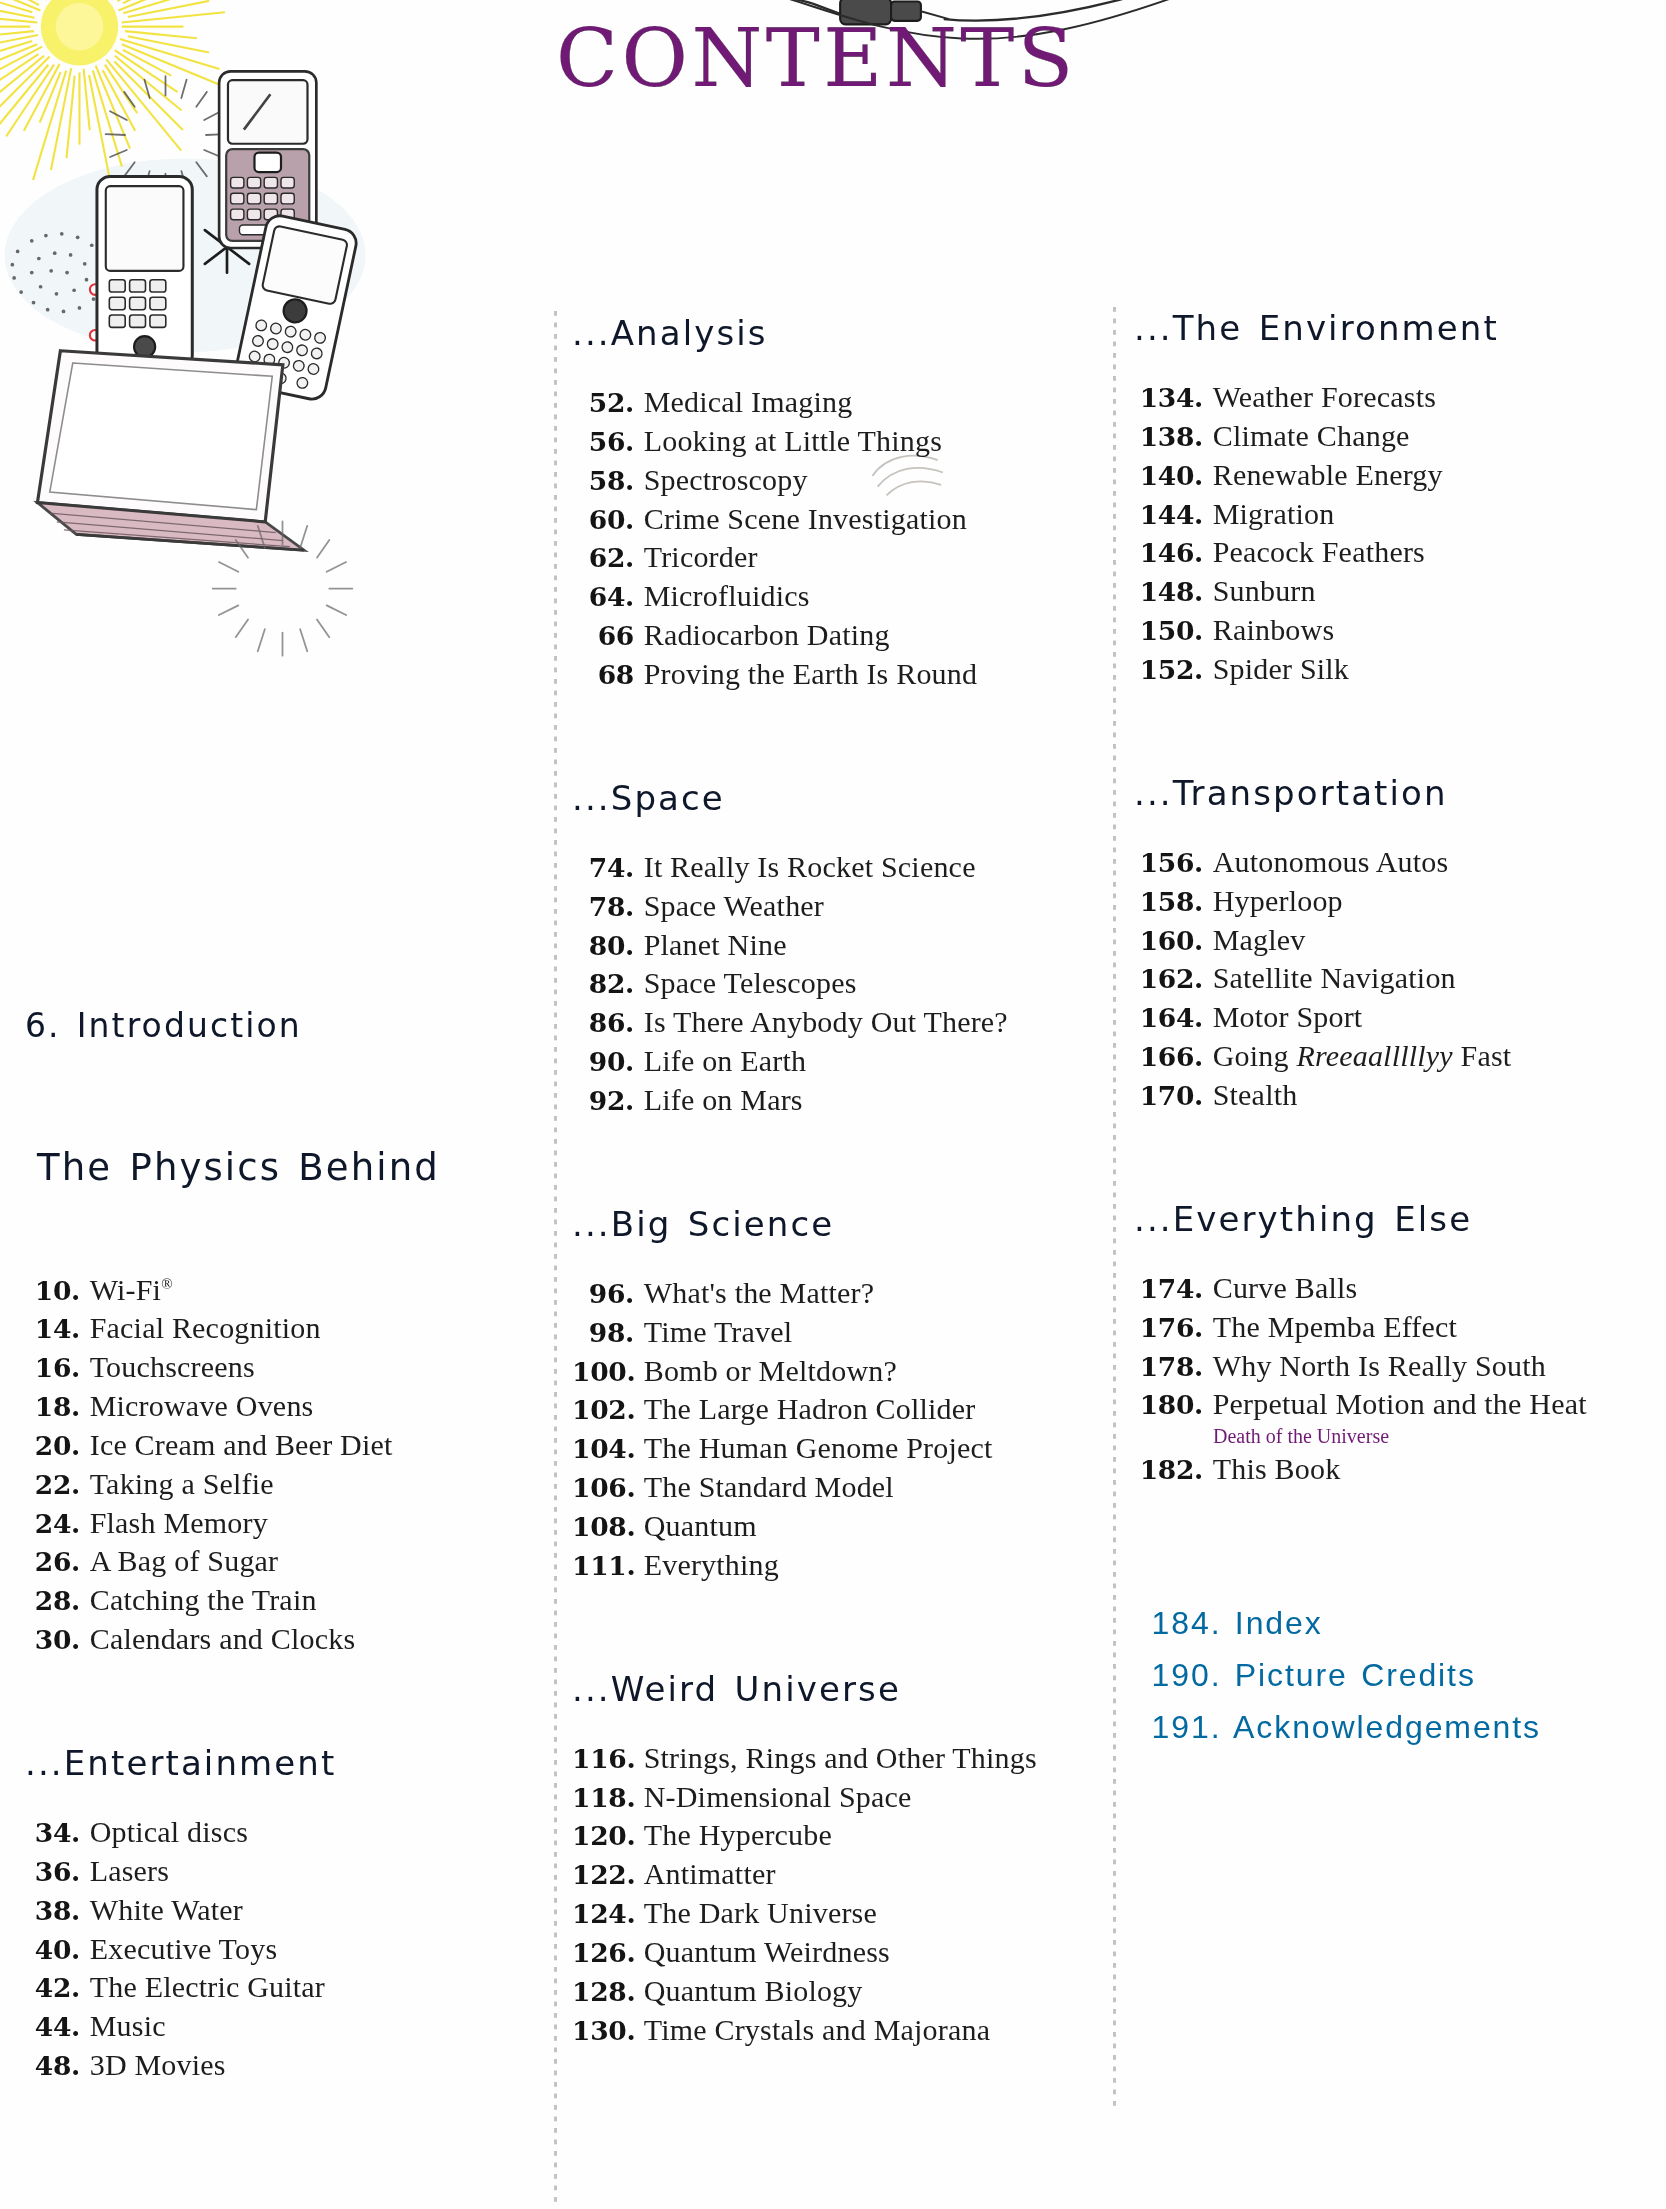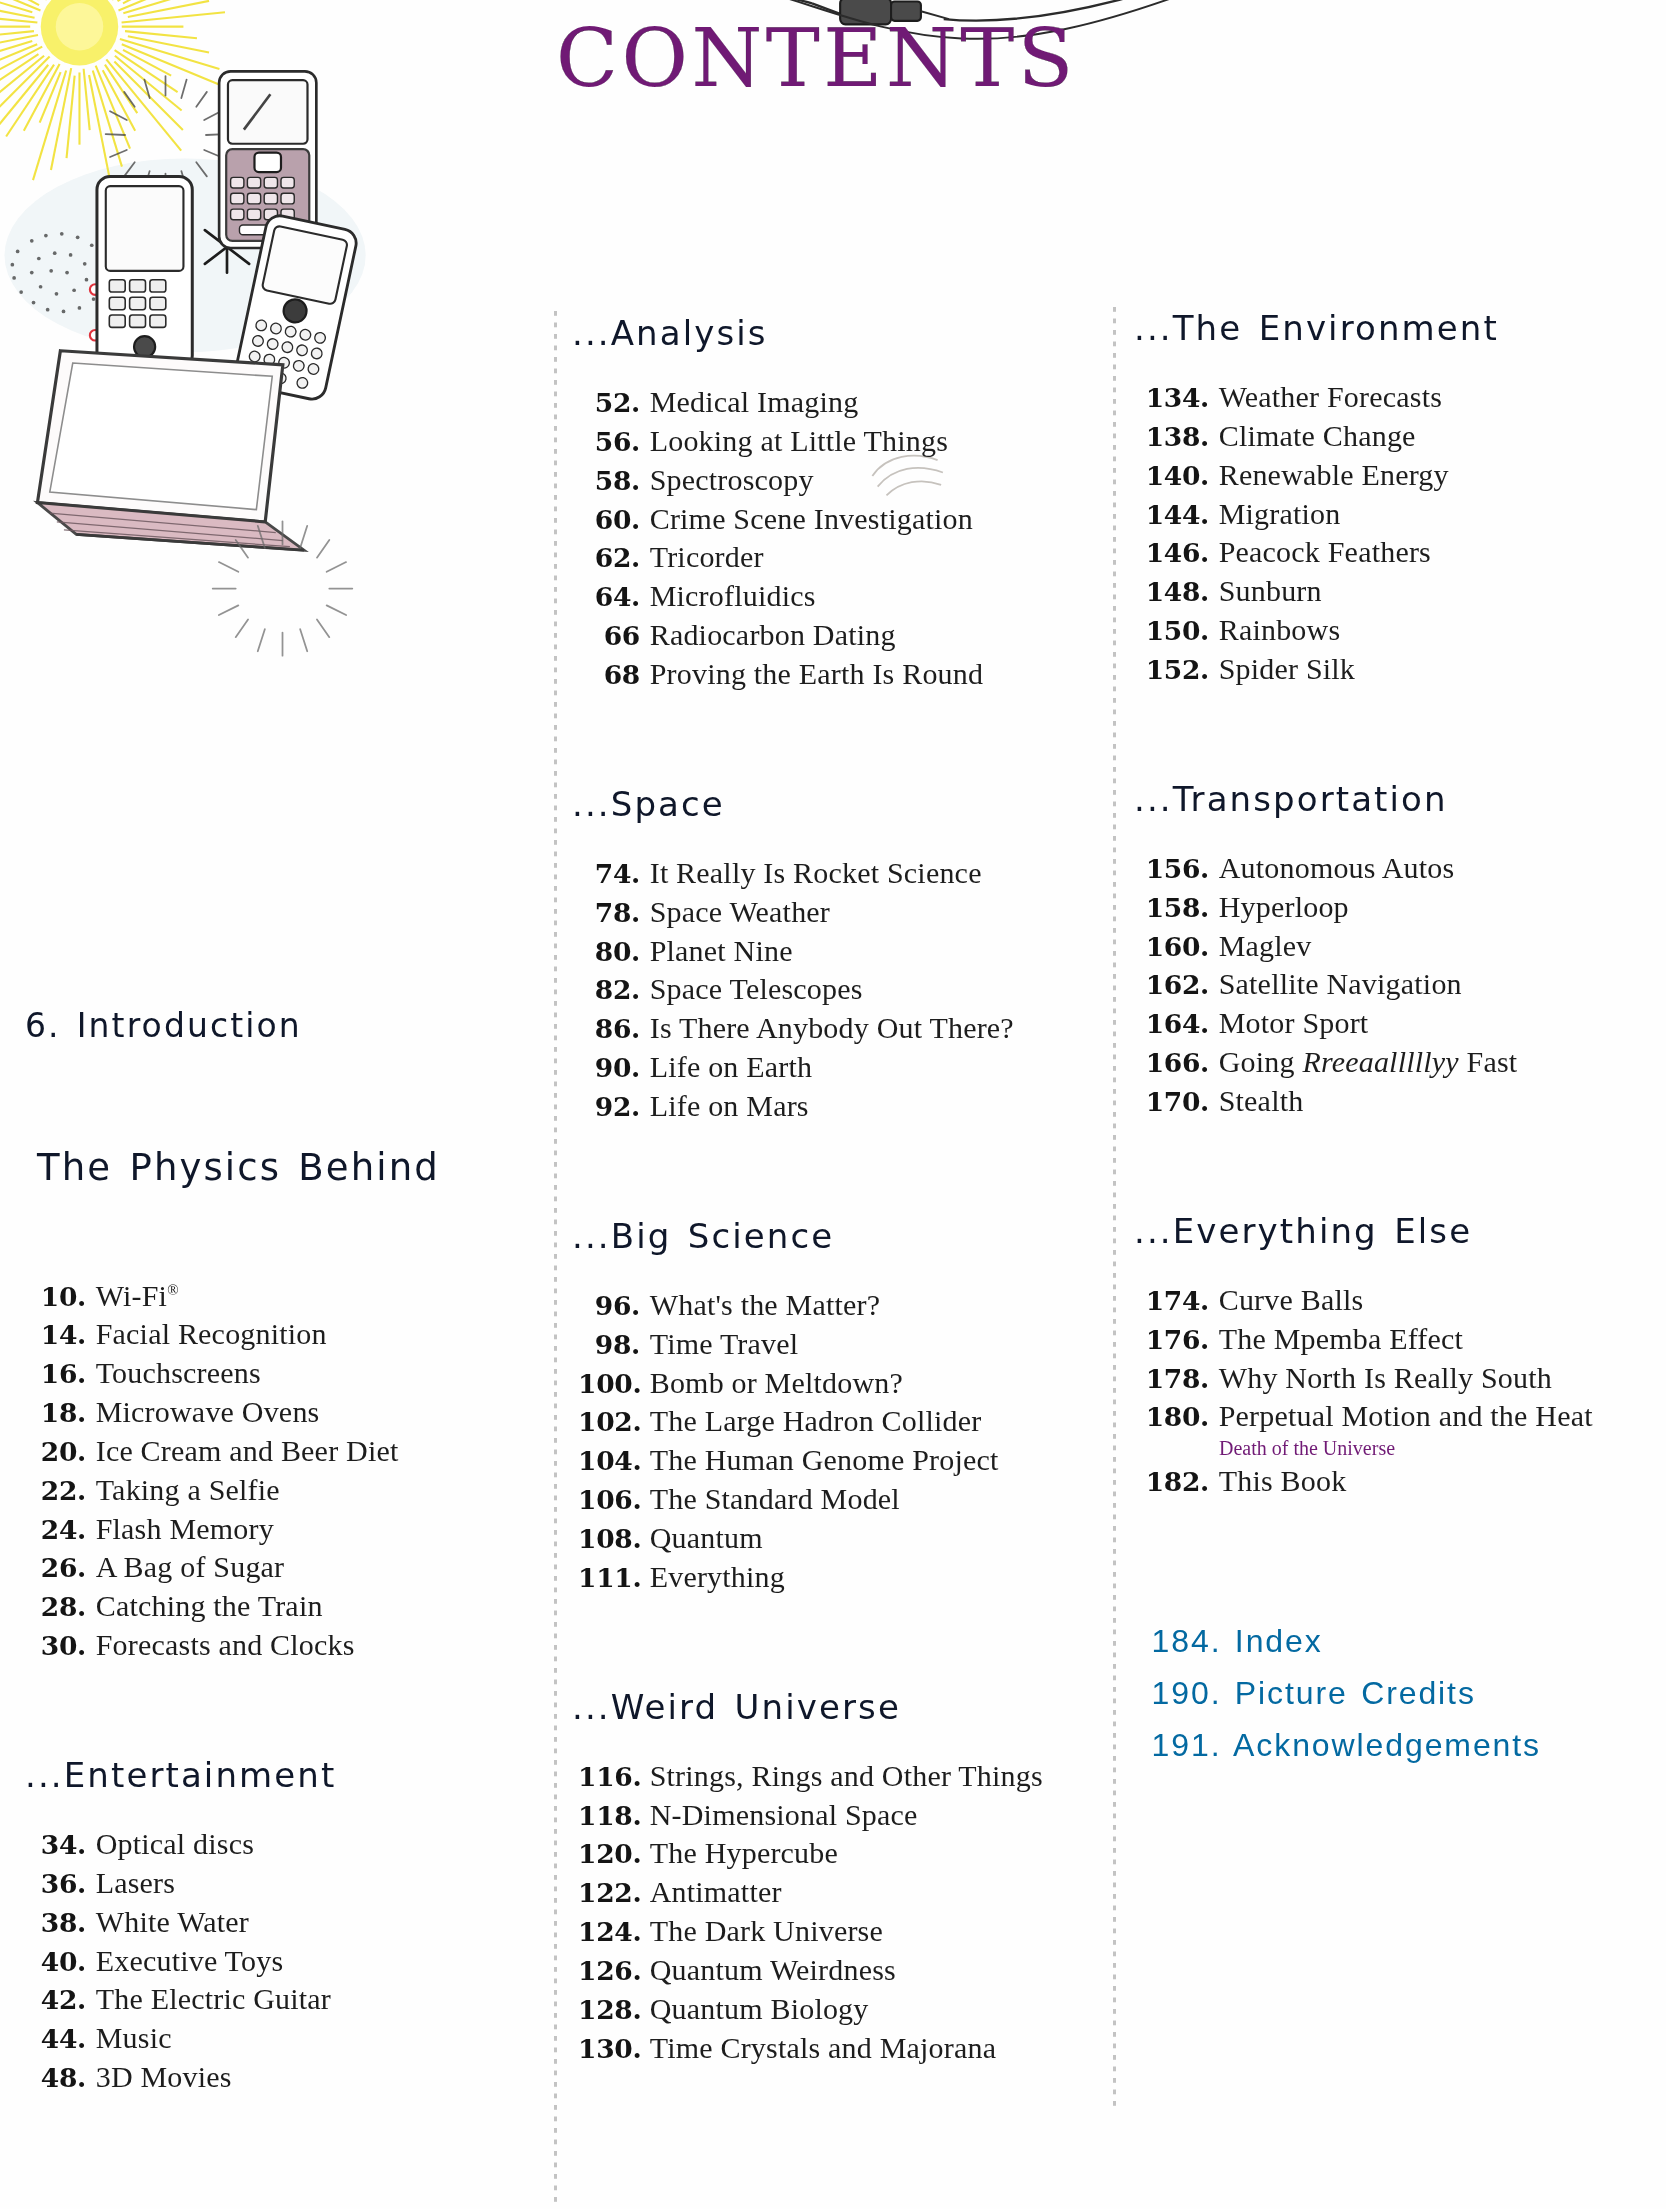--- a/index.html
+++ b/index.html
@@ -64,21 +64,21 @@
   .big-head {
     font-size: 37px;
     line-height: 1.42;
     margin: 12px;
   }
   .intro-line {
     font-size: 33px;
     margin: 0;
   }
 
-  .entries { margin: 6px; padding: 0; list-style: none; }
+  .entries { margin: 0; padding: 0; list-style: none; }
   .entry {
     display: flex;
     align-items: baseline;
     font-size: 29px;
     line-height: 1.295;
     color: #1d1d1d;
     margin: 0;
   }
   .entry .num {
     font-family: "DejaVu Serif", serif;
@@ -504,21 +504,21 @@
         <li class="entry">
           <span class="num">26.</span>
           <span class="label">A Bag of Sugar</span>
         </li>
         <li class="entry">
           <span class="num">28.</span>
           <span class="label">Catching the Train</span>
         </li>
         <li class="entry">
           <span class="num">30.</span>
-          <span class="label">Forecasts and Clocks</span>
+          <span class="label">Calendars and Clocks</span>
         </li>
       </ul>
 
     <div class="gap-lg"></div>
 
     <div class="hand section-head">...Entertainment</div>
 
     <ul class="entries" id="list-entertainment">
         <li class="entry">
           <span class="num">34.</span>

